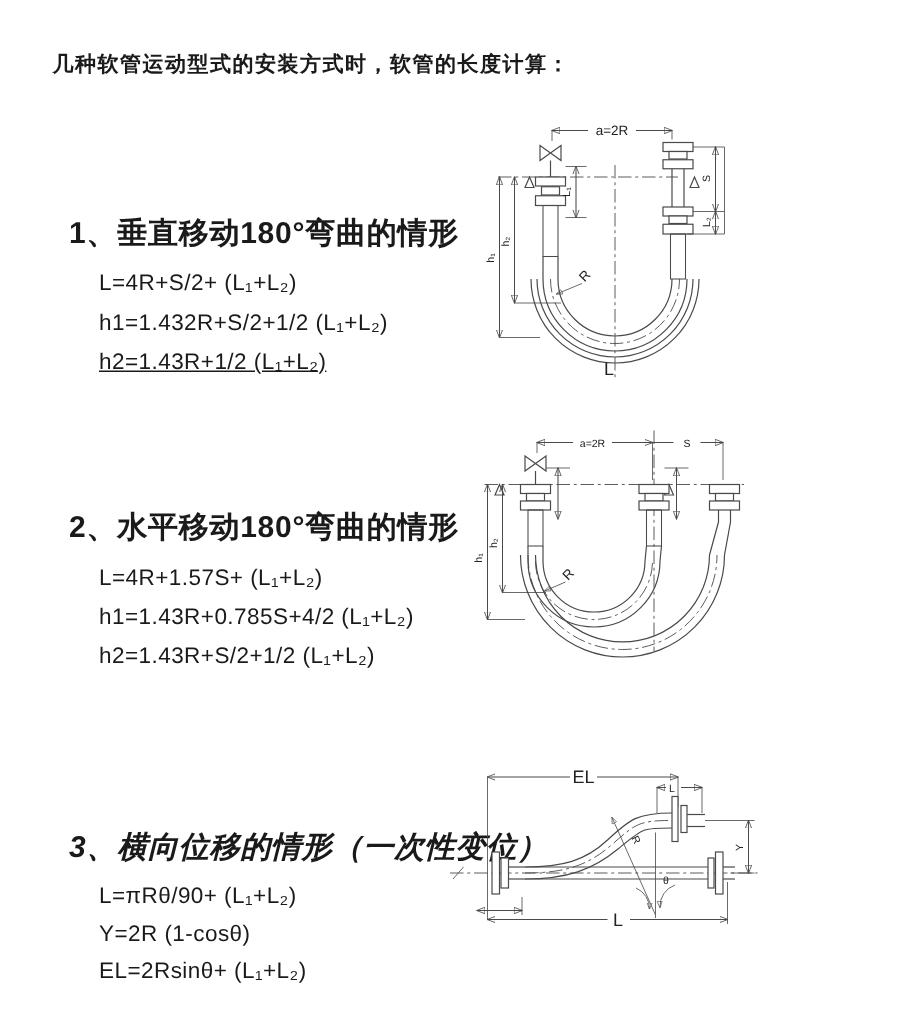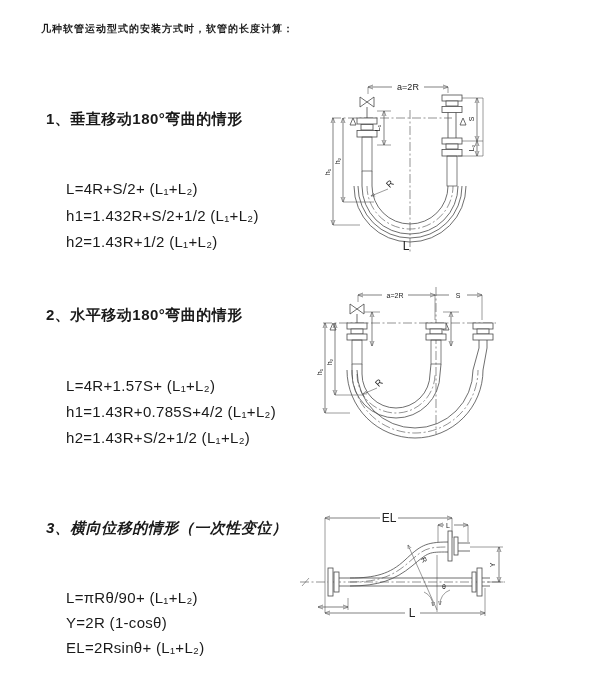--- a/index.html
+++ b/index.html
@@ -2,22 +2,22 @@
 <html><head>
 <meta charset="utf-8">
 <style>
   html,body{margin:0;padding:0;}
   body{
     width:600px;height:675px;position:relative;background:#ffffff;
     font-family:"Liberation Sans","DejaVu Sans",sans-serif;color:#1a1a1a;
     overflow:hidden;
   }
   .abs{position:absolute;white-space:nowrap;}
-  .doc-title{left:35px;top:22px;font-size:10px;font-weight:600;letter-spacing:1px;margin-left:6px;}
-  .sec-heading{font-size:15px;font-weight:600;letter-spacing:.5px;}
+  .doc-title{left:35px;top:34px;font-size:14px;font-weight:600;letter-spacing:1px;}
+  .sec-heading{font-size:20px;font-weight:600;letter-spacing:.5px;margin-top:32px;}
   .formula{font-size:15px;letter-spacing:.3px;margin-top:42px;}
   svg{position:absolute;overflow:visible;}
   svg line,svg path,svg rect,svg polyline{stroke:#4a4a4a;fill:none;stroke-width:.8;}
   svg rect.fl{fill:#ffffff;}
   svg rect.braid{stroke-width:.7;}
   svg text{stroke:none;fill:#222;font-family:"Liberation Sans","DejaVu Sans",sans-serif;}
   .dim{stroke-width:.7;}
   .cl{stroke-dasharray:9 2.5 2 2.5;stroke-width:.6;}
   .thin{stroke-width:.55;}
   .lblS{font-size:7px;}
@@ -25,21 +25,21 @@
   .lblL{font-size:12px;}
 </style>
 </head>
 <body>
 
 <div class="abs doc-title">几种软管运动型式的安装方式时，软管的长度计算：</div>
 
 <div class="abs sec-heading" style="left:46px;top:110px;">1、垂直移动180°弯曲的情形</div>
 <div class="abs formula" style="left:66px;top:138px;">L=4R+S/2+ (L₁+L₂)</div>
 <div class="abs formula" style="left:66px;top:165px;">h1=1.432R+S/2+1/2 (L₁+L₂)</div>
-<div class="abs formula" style="left:66px;top:191px;">h2=1.43R+1/2 (L₁+L₂)</div>
+<div class="abs formula" style="left:66px;top:191px;text-decoration:underline;">h2=1.43R+1/2 (L₁+L₂)</div>
 
 <svg style="left:300px;top:68px;" width="300" height="200" viewBox="0 0 300 200">
   <defs>
     <marker id="arr1" viewBox="0 0 8 8" refX="7.5" refY="4" markerWidth="8" markerHeight="8" orient="auto-start-reverse">
       <path d="M0,1 L8,4 L0,7 z" fill="#4a4a4a" stroke="none"></path>
     </marker>
     <pattern id="braid1" width="4" height="4" patternUnits="userSpaceOnUse">
       <path d="M0,4 L4,0 M0,0 L4,4" stroke="#8a8a8a" stroke-width="0.5"></path>
     </pattern>
   </defs>

